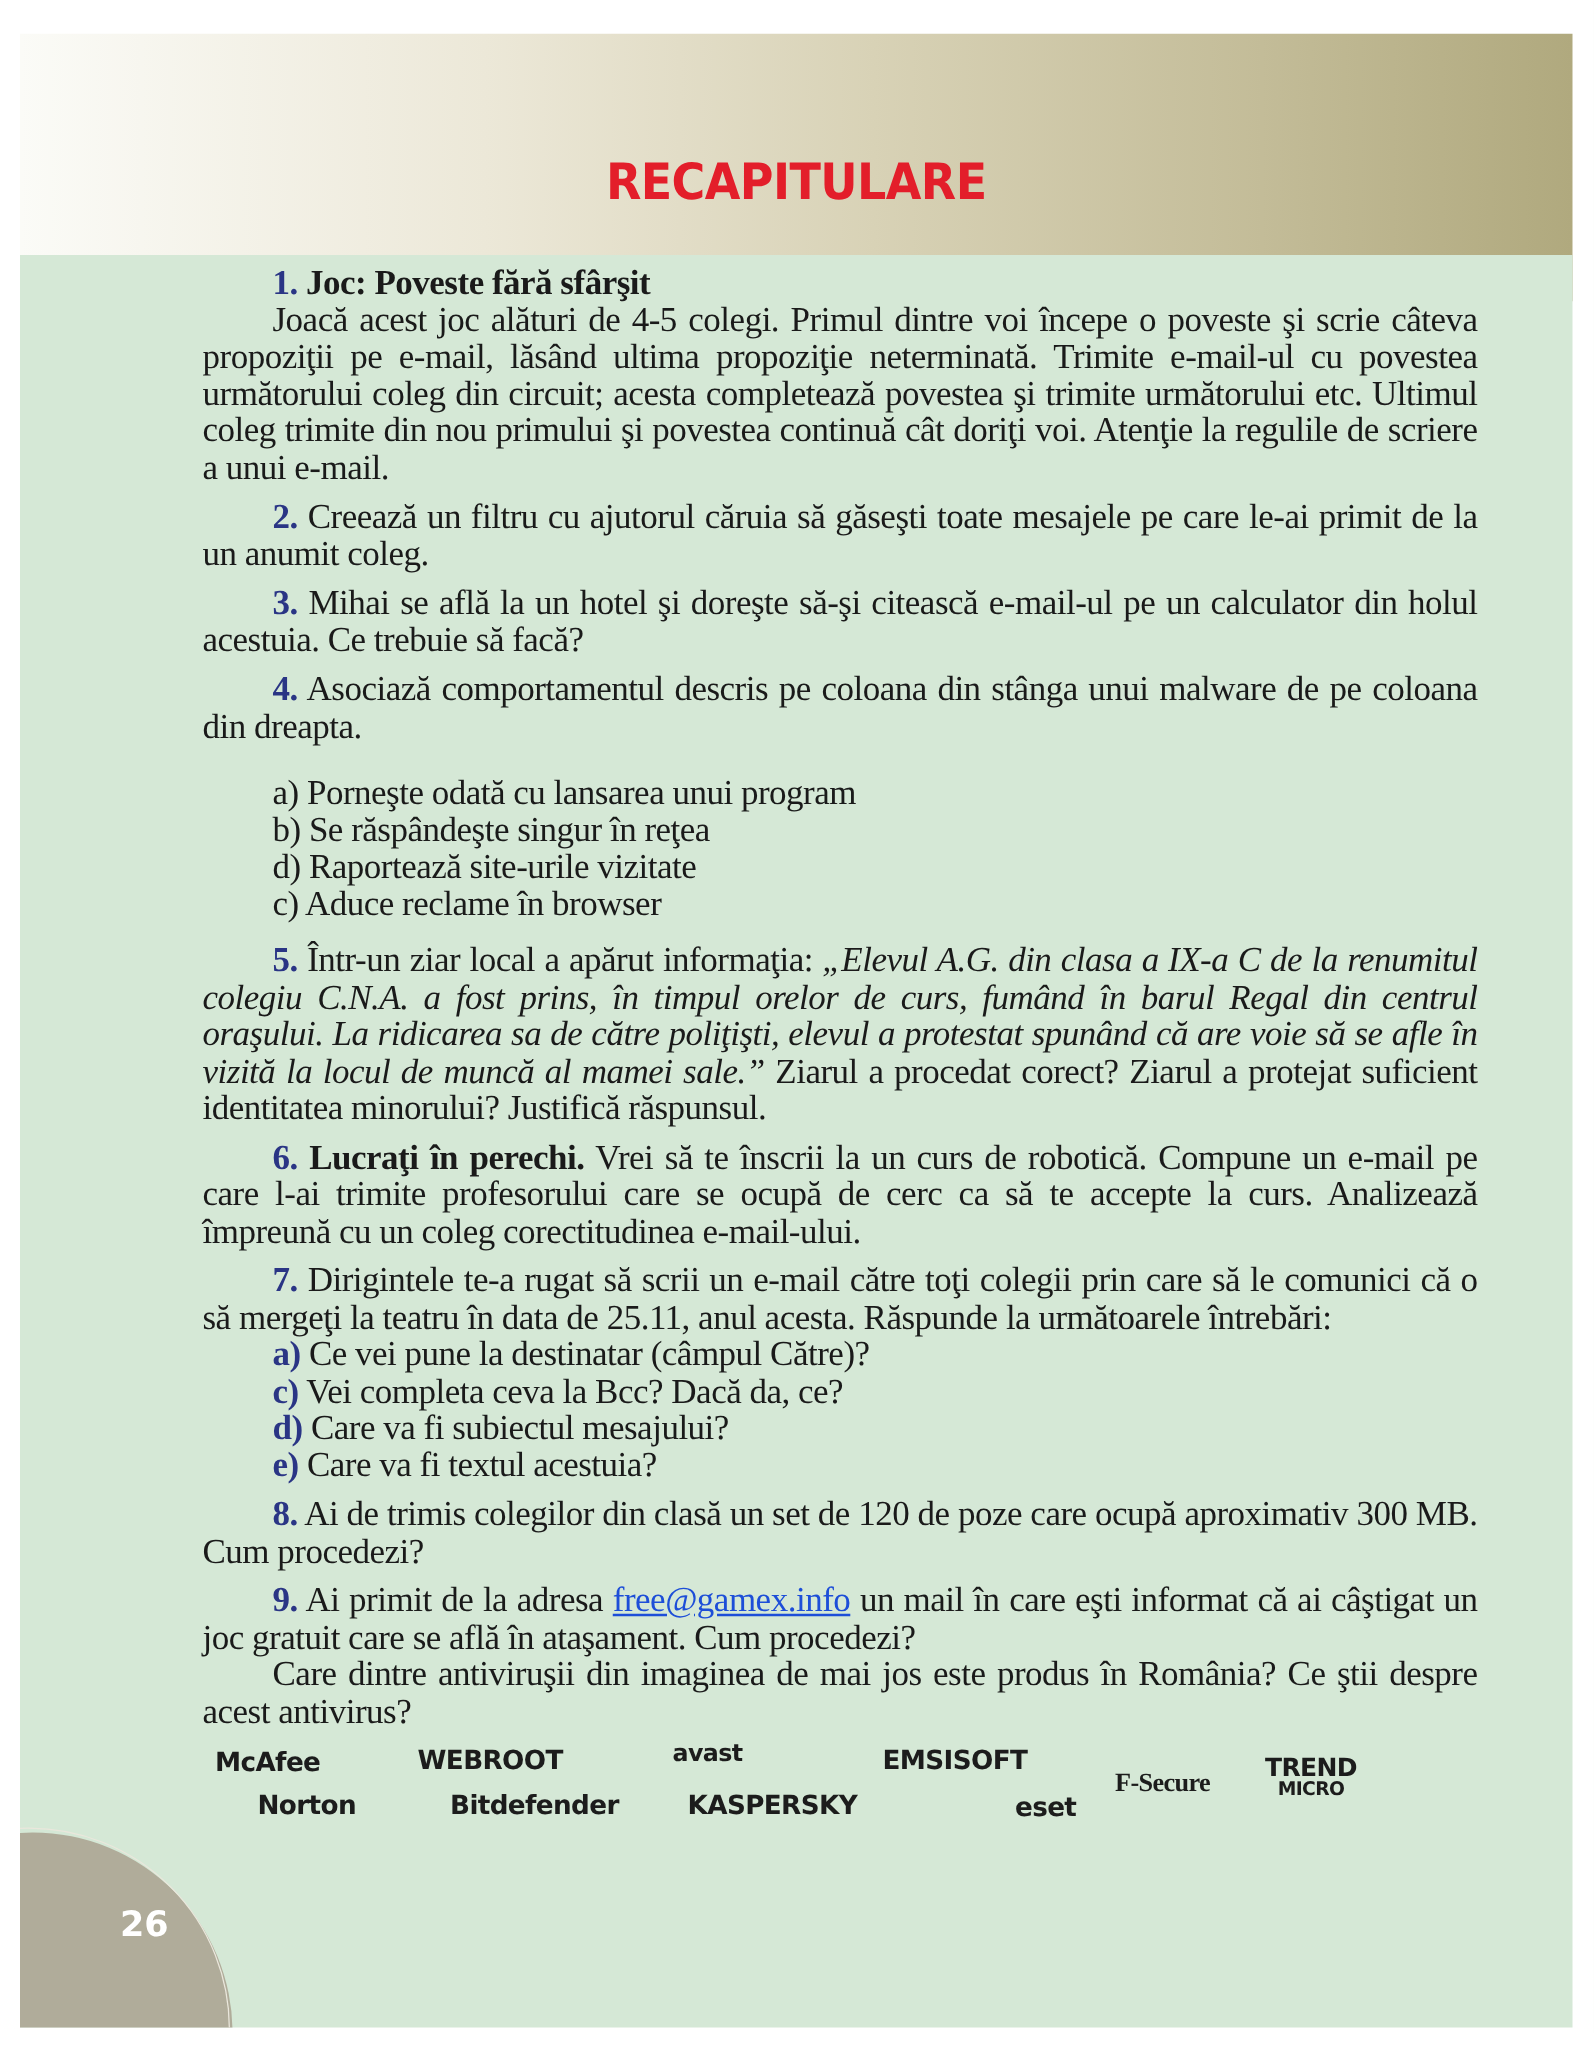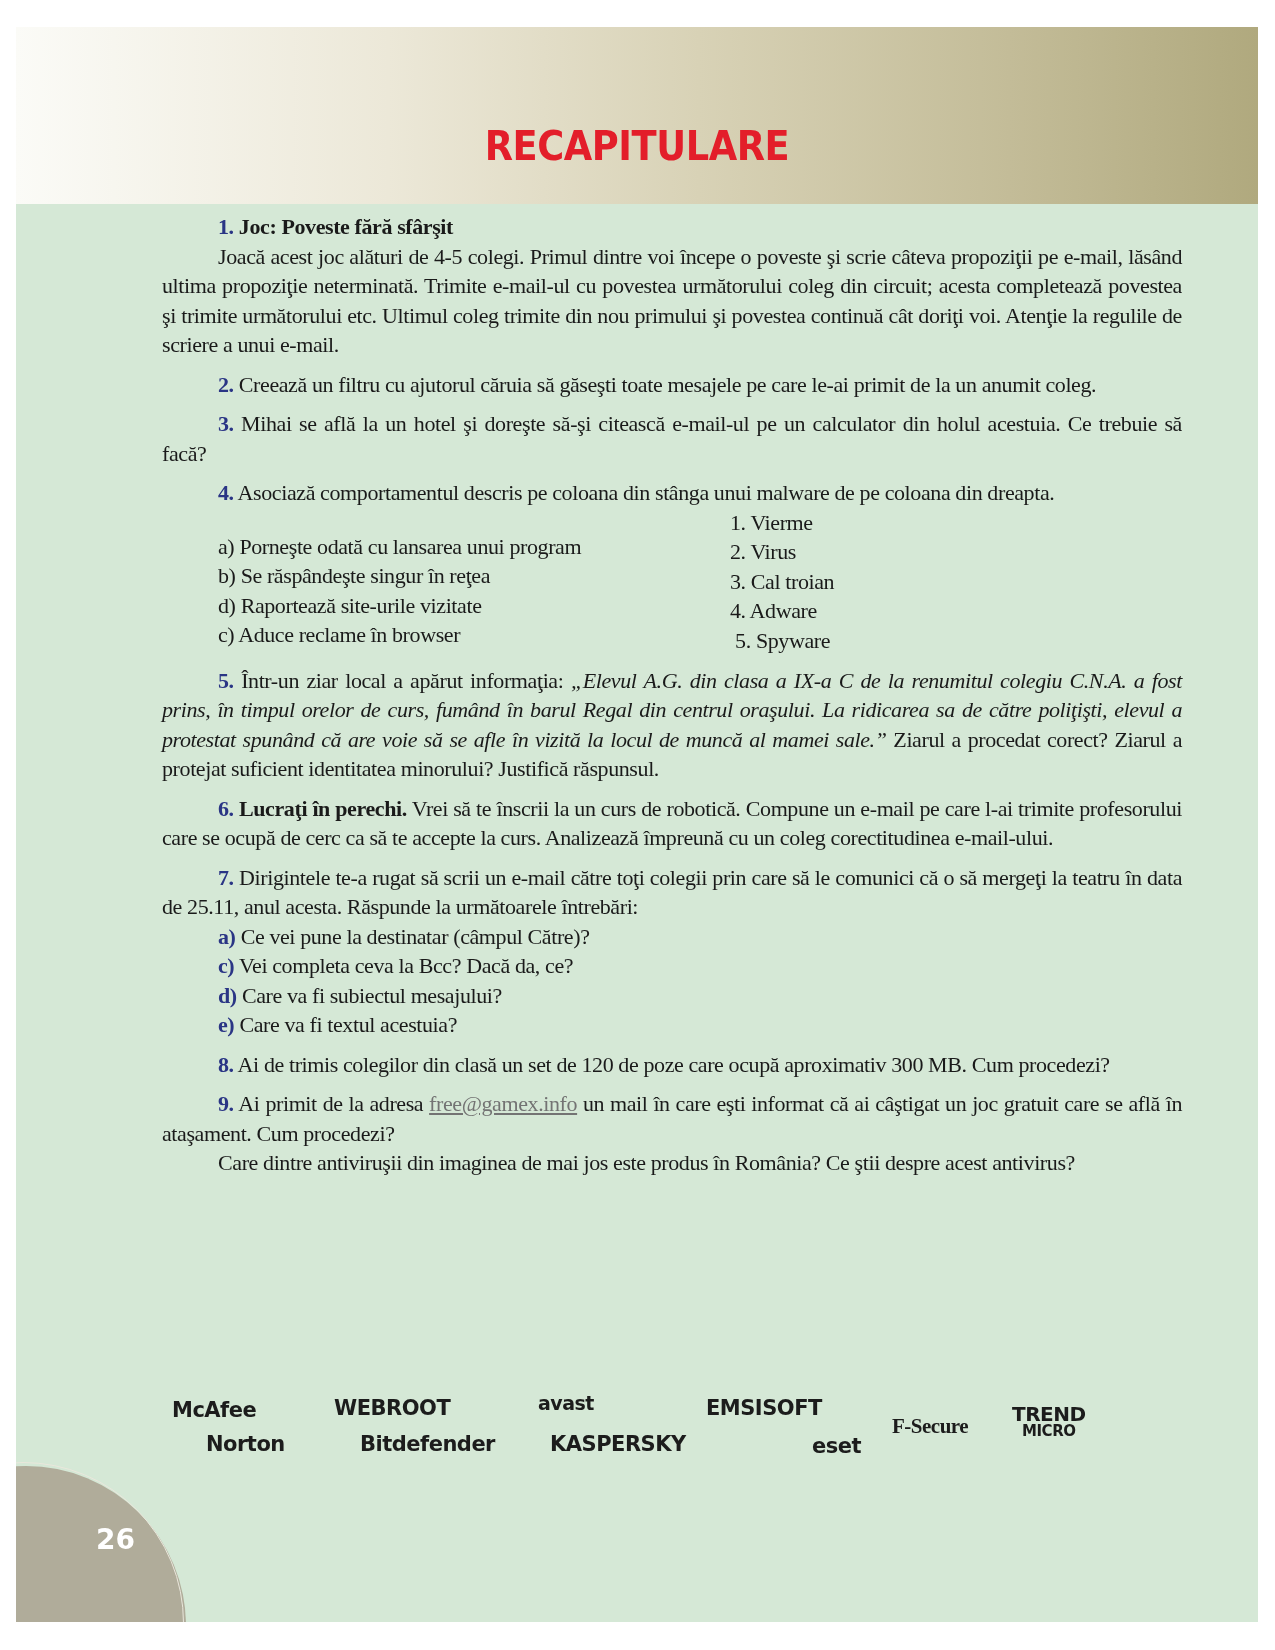--- a/index.html
+++ b/index.html
@@ -26,36 +26,36 @@
       position: absolute; left: -154px; top: 1258px; width: 322px; height: 322px;
       border-radius: 50%; border: 1.5px solid #eae7dc; box-sizing: border-box;
       background: transparent;
     }
     .page-number {
       position: absolute; left: 80px; top: 1319px;
       font-family: "DejaVu Sans", sans-serif; font-weight: bold; font-size: 28px; color: #ffffff;
     }
     .content {
       position: absolute; left: 146px; top: 8px; width: 1020px;
-      font-size: 22px; line-height: 29.5px; text-align: justify; letter-spacing: -0.4px;
+      font-size: 28px; line-height: 29.5px; text-align: justify; letter-spacing: -0.4px;
     }
     .content p { margin: 0; }
     .indent { text-indent: 56px; }
     .num { color: #2a3585; font-weight: bold; }
     .bold { font-weight: bold; }
     .gap { margin-top: 10px !important; }
     .match { position: relative; height: 148px; }
     .match-left { position: absolute; left: 56px; top: 0; margin-top: 24px; }
     .match-right { position: absolute; left: 568px; top: 0; }
     .match-row { height: 29.5px; white-space: nowrap; }
     .subq { padding-left: 56px; }
     .subq .sq { height: 29.5px; white-space: nowrap; }
     .sqlabel { color: #2a3585; font-weight: bold; }
     .quote { font-style: italic; }
-    .email-link { color: #737373; text-decoration: underline; cursor: pointer; }
+    .email-link { color: #1d4ed8; text-decoration: underline; cursor: pointer; }
     .brand { position: absolute; font-family: "DejaVu Sans", sans-serif; font-weight: bold;
              color: #1c1c1c; font-size: 21px; letter-spacing: -0.5px; white-space: nowrap; }
     .brand.small { font-size: 19px; }
     .trend { line-height: 17px; font-size: 20px; text-align: center; }
     .trend span { display: block; }
   </style>
 </head>
 <body>
 
 <div class="header">
@@ -88,27 +88,20 @@
     <p class="indent gap">
       <span class="num">4.</span>
       <span>Asociază comportamentul descris pe coloana din stânga unui malware de pe coloana din dreapta.</span>
     </p>
     <div class="match">
       <div class="match-left">
         <div class="match-row">a) Porneşte odată cu lansarea unui program</div>
         <div class="match-row">b) Se răspândeşte singur în reţea</div>
         <div class="match-row">d) Raportează site-urile vizitate</div>
         <div class="match-row">c) Aduce reclame în browser</div>
-      </div>
-      <div class="match-right">
-        <div class="match-row">1. Vierme</div>
-        <div class="match-row">2. Virus</div>
-        <div class="match-row">3. Cal troian</div>
-        <div class="match-row">4. Adware</div>
-        <div class="match-row" style="white-space:pre"> 5. Spyware</div>
       </div>
     </div>
 
     <p class="indent gap">
       <span class="num">5.</span>
       <span>Într-un ziar local a apărut informaţia: </span><span class="quote">„Elevul A.G. din clasa a IX-a C de la renumitul colegiu C.N.A. a fost prins, în timpul orelor de curs, fumând în barul Regal din centrul oraşului. La ridicarea sa de către poliţişti, elevul a protestat spunând că are voie să se afle în vizită la locul de muncă al mamei sale.”</span><span> Ziarul a procedat corect? Ziarul a protejat suficient identitatea minorului? Justifică răspunsul.</span>
     </p>
 
     <p class="indent gap">
       <span class="num">6.</span>

